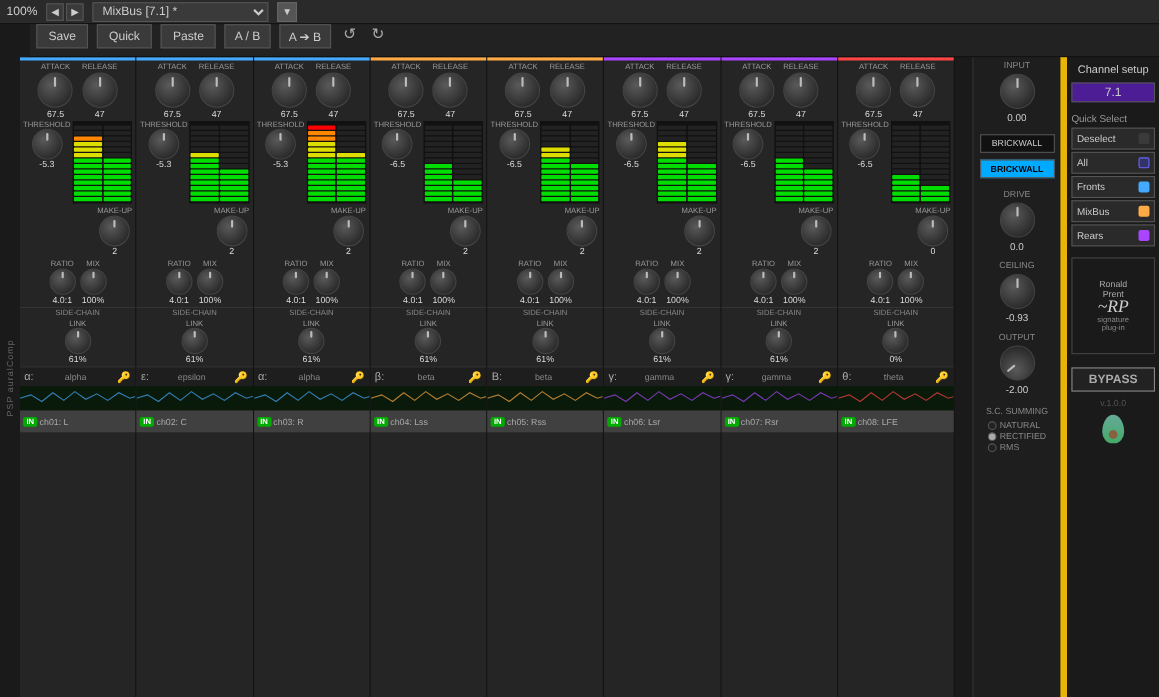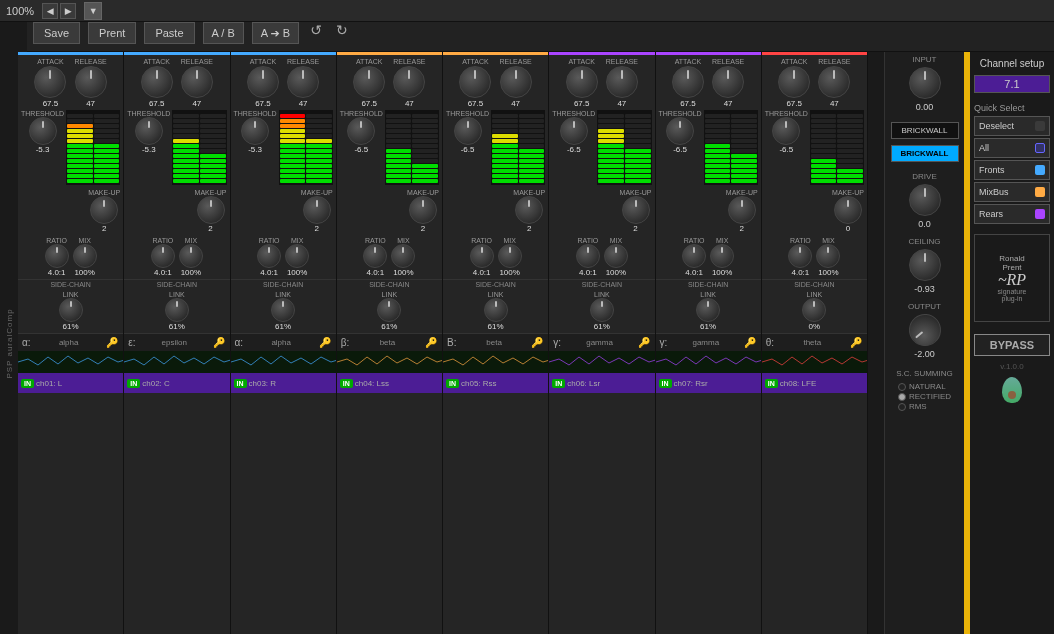--- a/index.html
+++ b/index.html
@@ -446,21 +446,21 @@
       height: 22px;
       background: #0a1a0a;
       position: relative;
       overflow: hidden;
     }
 
     .ch-bottom-row {
       display: flex;
       align-items: center;
       padding: 2px 3px;
-      background: #4c1d95;
+      background: #404040;
       height: 20px;
       gap: 2px;
     }
 
     .in-btn {
       background: #0a0;
       color: #fff;
       font-size: 7px;
       font-weight: bold;
       padding: 1px 3px;
@@ -494,26 +494,29 @@
   </style>
 </head>
 <body>
 
 <div class="top-bar">
   <span class="zoom-label">100%</span>
   <div class="arrow-btns">
     <div class="arrow-btn">◀</div>
     <div class="arrow-btn">▶</div>
   </div>
+  <select class="channel-select">
+    <option>MixBus [7.1] *</option>
+  </select>
   <div class="dropdown-arrow">▼</div>
 </div>
 
 <div class="menu-bar">
   <button class="menu-btn">Save</button>
-  <button class="menu-btn">Prent</button>
+  <button class="menu-btn">Quick</button>
   <button class="menu-btn">Paste</button>
   <button class="ab-btn">A / B</button>
   <button class="ab-btn">A ➔ B</button>
   <span class="icon-btn">↺</span>
   <span class="icon-btn">↻</span>
 </div>
 
 <div class="full-layout">
 
   <div class="left-label">

